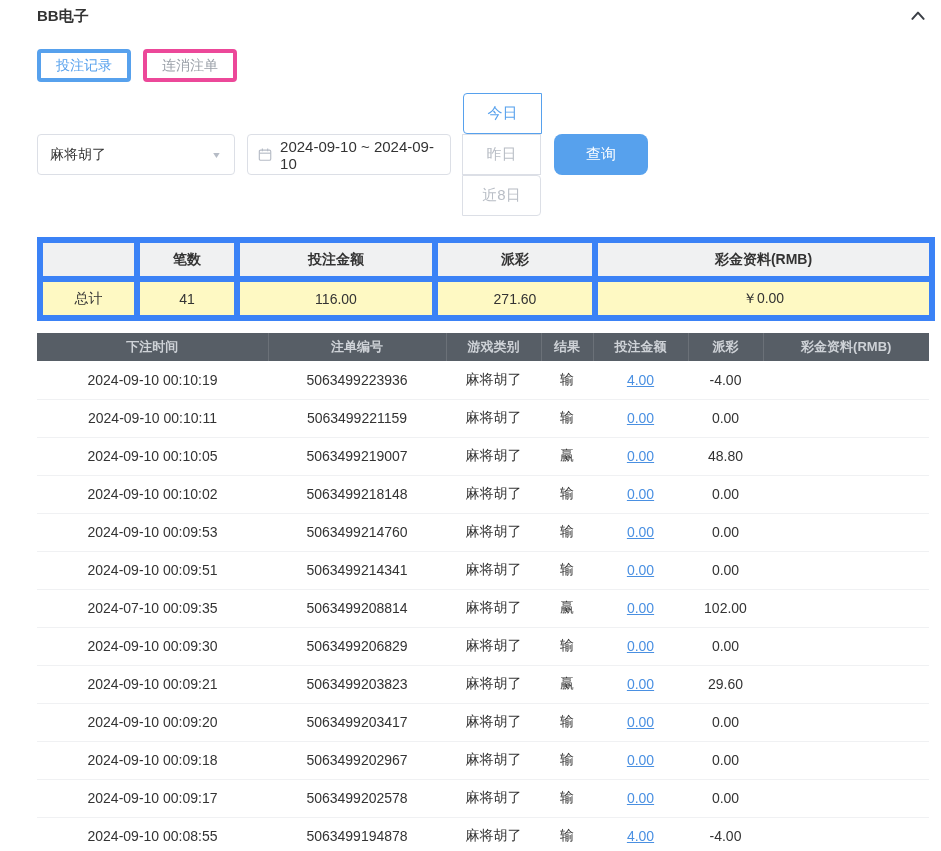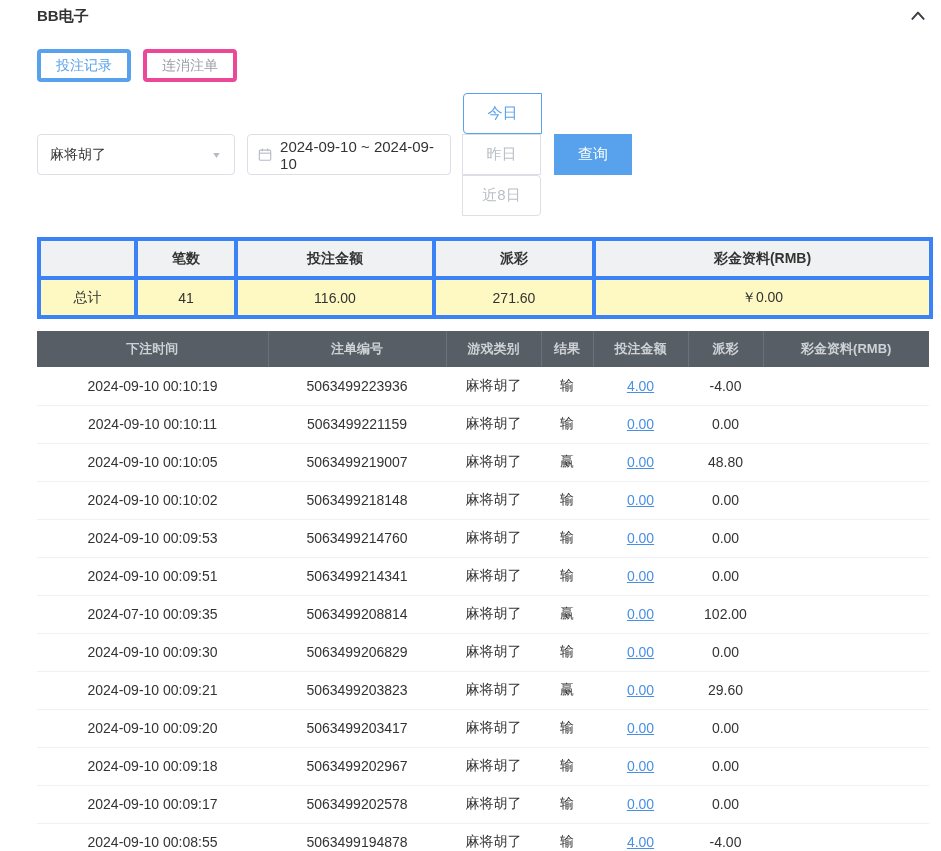--- a/index.html
+++ b/index.html
@@ -22,32 +22,32 @@
     font-size:14px; cursor:pointer; background:#fff; }
   .caret { color:#b6bcc6; font-size:11px; transform:scaleY(.8); }
   .date-box { margin-left:12px; width:204px; height:41px; border:1px solid #dcdfe6; border-radius:4px;
     display:flex; align-items:center; padding:0 10px; gap:8px; font-size:15px; background:#fff; cursor:pointer; }
   .quick-group { margin-left:12px; display:flex;flex-direction:column; }
   .quick-btn { height:41px; width:79px; border:1px solid #dcdfe6; background:#fff; font-size:15px;
     color:#b9bec6; display:flex; align-items:center; justify-content:center; margin-left:-1px; cursor:pointer; }
   .quick-btn:first-child { border-radius:4px 0 0 4px; margin-left:0; }
   .quick-btn:last-child { border-radius:0 4px 4px 0; }
   .quick-btn.active { border-color:var(--accent-blue,#5a9ef0); color:var(--accent-blue,#5a9ef0); position:relative; z-index:1; }
-  .search-btn { margin-left:12px; width:78px; height:41px; background:var(--accent-blue,#57a1ed);
-    color:#fff; border:none; border-radius:0; font-size:15px; cursor:pointer; }
+  .search-btn { margin-left:12px; width:94px; height:41px; background:var(--accent-blue,#57a1ed);
+    color:#fff; border:none; border-radius:8px; font-size:15px; cursor:pointer; }
 
   table { border-collapse:collapse; table-layout:fixed; width:892px; }
   .summary-table { margin-top:21px; }
-  .summary-table th, .summary-table td { border:4px solid #3b82f6; height:39px; text-align:center; font-size:14px; }
+  .summary-table th, .summary-table td { border:6px solid #3b82f6; height:39px; text-align:center; font-size:14px; }
   .summary-table th { background:var(--summary-header-bg,#f0f1f2); color:#333; font-weight:bold; }
   .summary-table td { background:#fef9c3; color:#333; font-weight:normal; }
 
   .bet-table { margin-top:12px; }
   .bet-table thead th { background:var(--table-header-bg,#575e66); color:var(--table-header-text,#ced2d7);
-    height:36px; font-size:13px; font-weight:bold; border-right:1px solid rgba(255,255,255,0.12);text-align:center; }
+    height:28px; font-size:13px; font-weight:bold; border-right:1px solid rgba(255,255,255,0.12);text-align:center; }
   .bet-table thead th:last-child { border-right:none; }
   .bet-table tbody td { height:38px; text-align:center; font-size:14px;
     border-bottom:1px solid #f0f1f3; color:#333; background:#fff; }
   .bet-link { color:var(--link-blue,#4a90e2); text-decoration:underline; cursor:pointer; }
   .negative { color:var(--negative-red,#e25555); }
 </style>
 </head>
 <body>
 
 <div class="panel">

